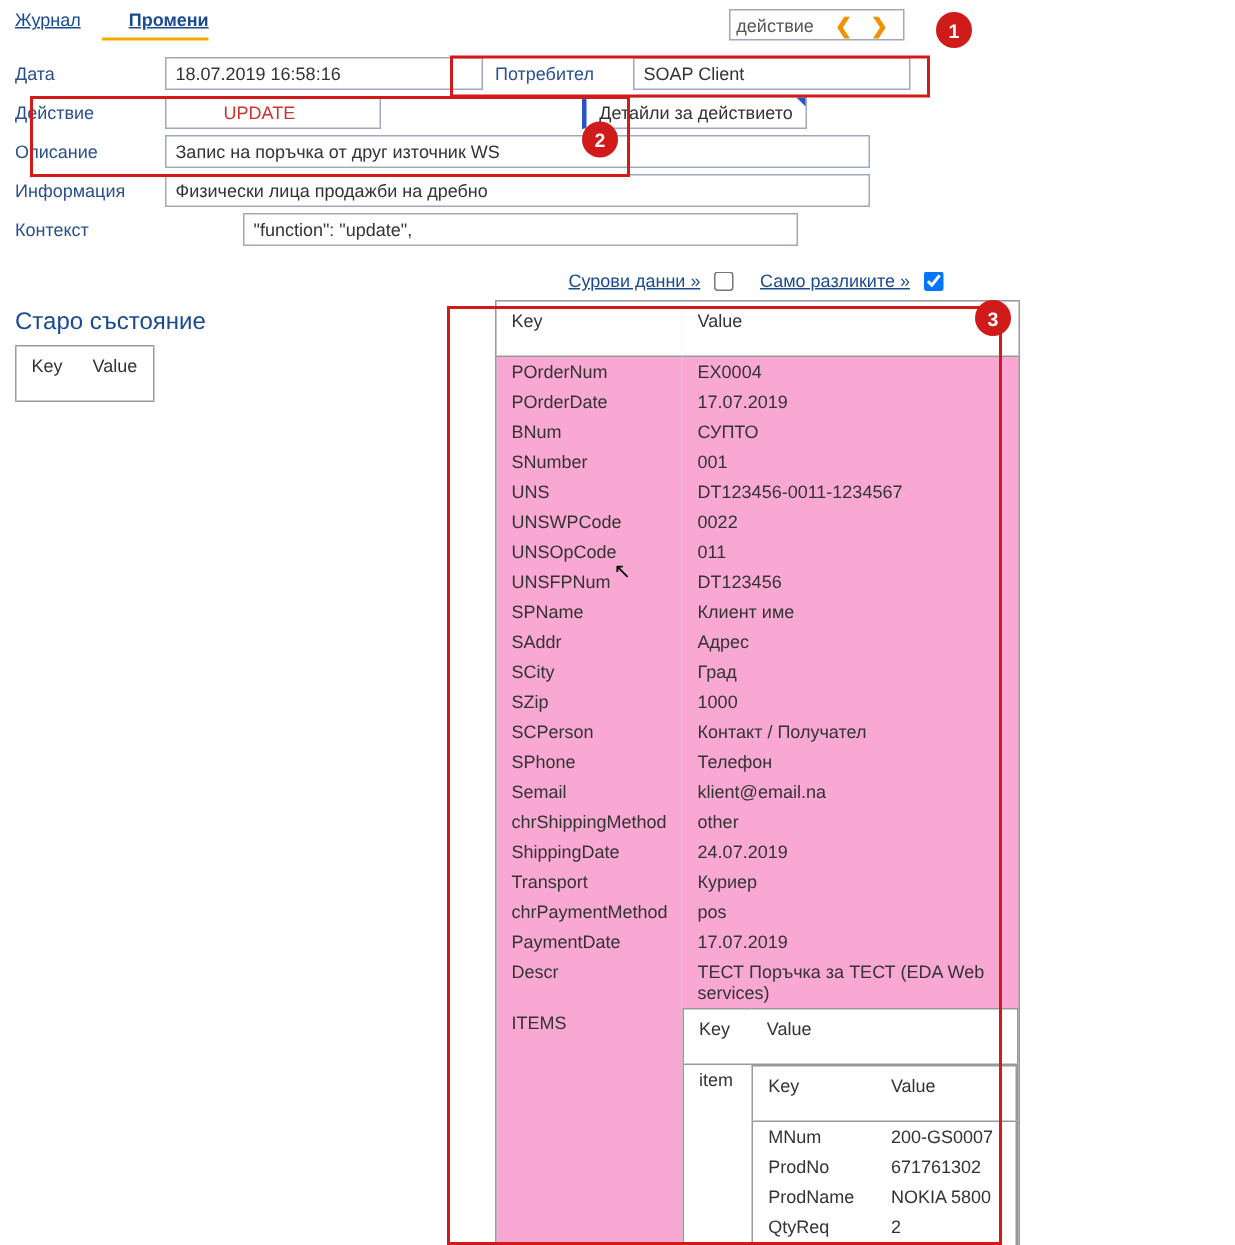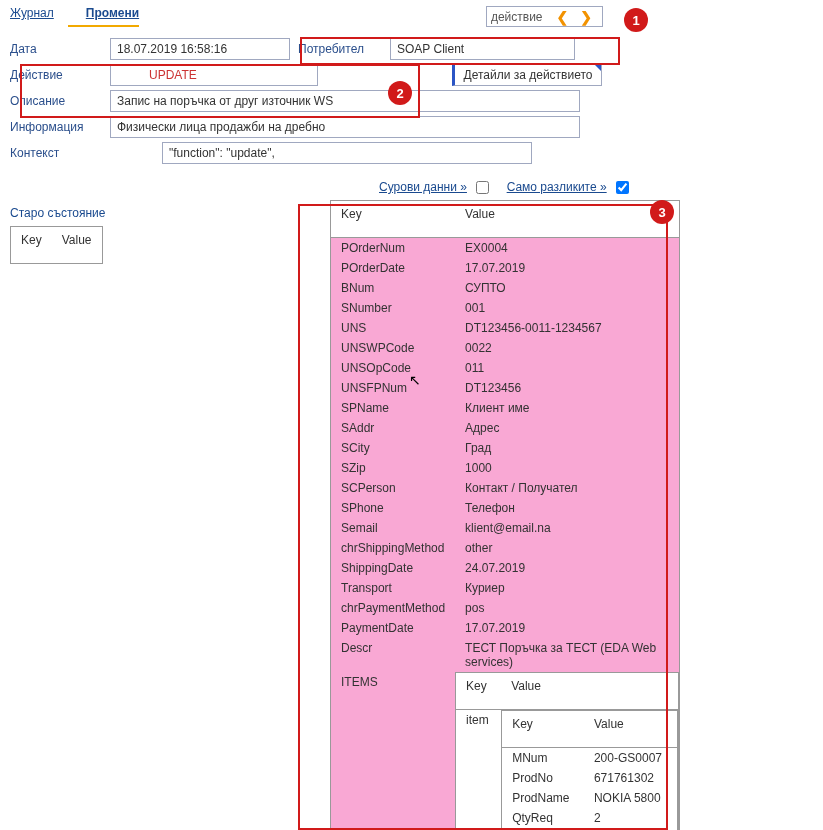--- a/index.html
+++ b/index.html
@@ -14,42 +14,42 @@
   .tabs { display: flex; height: 22px; border-bottom: 1px solid transparent; }
   .tab { color: #1a4a8f; text-decoration: underline; margin-right: 14px; cursor: pointer; }
   .tab.active { font-weight: bold; color: #1a4a8f; border-bottom: 2px solid #f2a900; text-decoration: underline; padding-bottom: 2px; padding-left: 18px; }
   .nav-box { margin-left: auto; display: flex; align-items: center; border: 1px solid #a0a8c0; padding: 1px 4px; background: #fff; }
   .nav-label { color: #555; margin-right: 8px; }
   .nav-arrow { font-weight: bold; color: #f29200; padding: 0 6px; cursor: pointer; font-size: 14px; }
   .form-grid { margin-top: 8px; }
   .form-row { display: flex; align-items: center; min-height: 26px; }
   .label-cell { width: 100px; color: #2b4f8c; font-size: 12px; padding: 2px 0; }
   .field { border: 1px solid #a0a8c0; background: #fff; padding: 3px 6px; font-size: 12px; color: #333; display: inline-block; }
-  .f-date { width: 180px; }
-  .f-action { width: 208px; color: #c33; padding-left: 38px; }
+  .f-date { width: 212px; }
+  .f-action { width: 144px; color: #c33; padding-left: 38px; }
   .lbl2 { width: 100px; color: #2b4f8c; padding-left: 8px; }
   .f-user { width: 185px; }
   .f-details { width: 150px; border-left: 3px solid #2b55c5; margin-left: 34px; position: relative; }
   .f-details::after { content: ""; position: absolute; right: 0; top: 0; border-left: 6px solid transparent; border-top: 6px solid #2b55c5; }
   .f-desc { width: 470px; }
   .f-info { width: 470px; }
   .f-ctx { width: 370px; margin-left: 52px; }
   .marker { width: 24px; height: 24px; border-radius: 50%; background: #d11a1a; color: #fff; font-weight: bold; display: inline-flex; align-items: center; justify-content: center; font-size: 13px; position: absolute; }
   .m1 { top: 2px; left: 614px; }
   .m2 { top: 75px; left: 378px; }
   .m3 { top: 194px; left: 640px; }
   .redbox1 { position: absolute; border: 2px solid #d11a1a; top: 31px; left: 290px; width: 320px; height: 28px; pointer-events: none; }
   .redbox2 { position: absolute; border: 2px solid #d11a1a; top: 58px; left: 10px; width: 400px; height: 54px; pointer-events: none; }
   .redbox3 { position: absolute; border: 2px solid #d11a1a; top: 198px; left: 288px; width: 370px; height: 626px; pointer-events: none; }
   .toggles { text-align: right; margin: 14px 170px 6px 0; color: #1a4a8f; }
   .toggles a { color: #1a4a8f; text-decoration: underline; margin-right: 4px; }
   .chk { vertical-align: middle; margin-left: 2px; margin-right: 14px; }
   .state-row { display: flex; align-items: flex-start; gap: 30px; }
   .state-col { }
-  .state-title { color: #1a4a8f; font-size: 12px; margin: 6px 0; }
+  .state-title { color: #1a4a8f; font-size: 16px; margin: 6px 0; }
   .kv-table { border-collapse: collapse; background: #dcdcf0; }
   .kv-table.small { background: #fff; }
   .kv-table th { text-align: left; font-weight: normal; padding: 6px 10px 16px 10px; border-bottom: 1px solid #999; border-top: 1px solid #999; background: #fff; }
   .kv-table td { padding: 3px 10px; font-size: 12px; vertical-align: top; }
   .new-state-box { width: 350px; }
   .new-state-box .kv-table { width: 100%; border: 1px solid #999; }
   .new-state-box .kv-table td { background: #f9a8d4; }
   .nested { border: 1px solid #999; background: #fff !important; padding: 0; }
   .nested th { background: #fff; border-top: none; }
   .nested td { background: #fff !important; }

